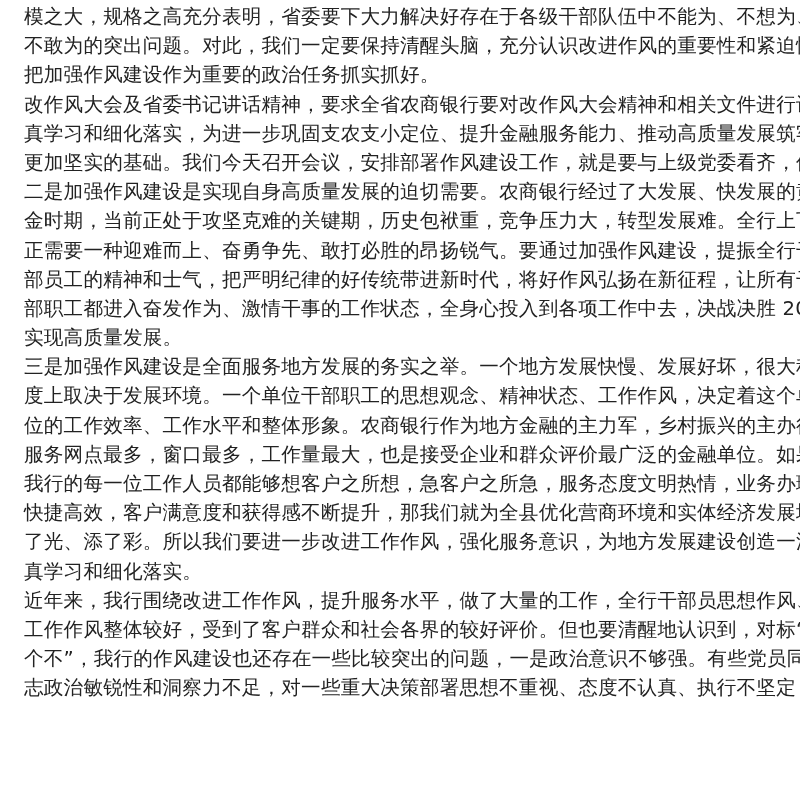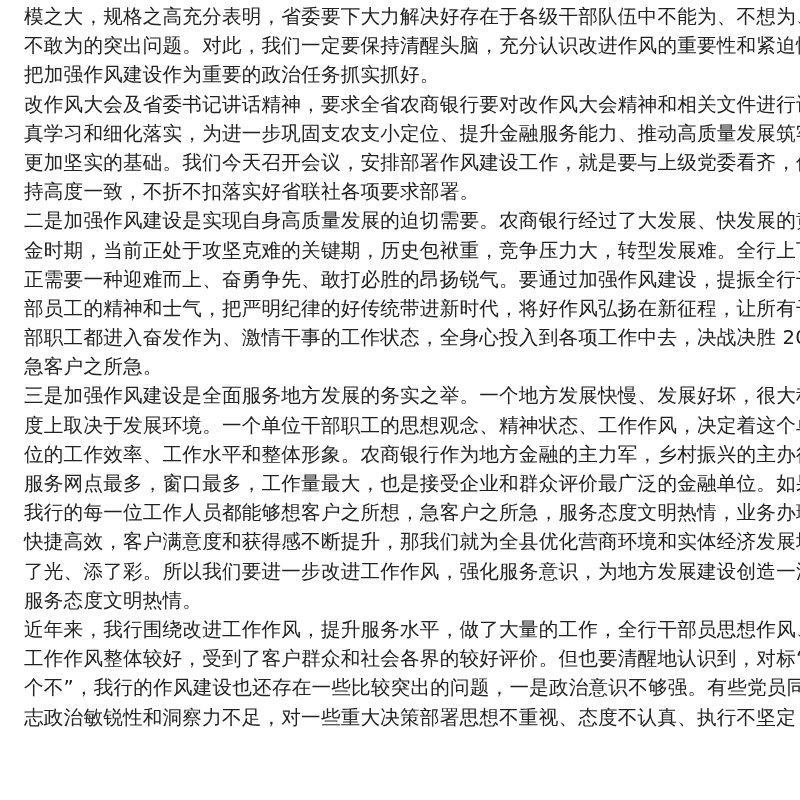--- a/index.html
+++ b/index.html
@@ -33,32 +33,31 @@
 </head>
 <body>
 
 <div class="page">
   <div class="line">模之大，规格之高充分表明，省委要下大力解决好存在于各级干部队伍中不能为、不想为、</div>
   <div class="line">不敢为的突出问题。对此，我们一定要保持清醒头脑，充分认识改进作风的重要性和紧迫性，</div>
   <div class="line">把加强作风建设作为重要的政治任务抓实抓好。</div>
   <div class="line">改作风大会及省委书记讲话精神，要求全省农商银行要对改作风大会精神和相关文件进行认</div>
   <div class="line">真学习和细化落实，为进一步巩固支农支小定位、提升金融服务能力、推动高质量发展筑牢</div>
   <div class="line">更加坚实的基础。我们今天召开会议，安排部署作风建设工作，就是要与上级党委看齐，保</div>
-  <div class="line">持高度一致，不折不扣落实好省联社各项要求部署。</div>
   <div class="line">二是加强作风建设是实现自身高质量发展的迫切需要。农商银行经过了大发展、快发展的黄</div>
   <div class="line">金时期，当前正处于攻坚克难的关键期，历史包袱重，竞争压力大，转型发展难。全行上下</div>
   <div class="line">正需要一种迎难而上、奋勇争先、敢打必胜的昂扬锐气。要通过加强作风建设，提振全行干</div>
   <div class="line">部员工的精神和士气，把严明纪律的好传统带进新时代，将好作风弘扬在新征程，让所有干</div>
   <div class="line">部职工都进入奋发作为、激情干事的工作状态，全身心投入到各项工作中去，决战决胜 2022</div>
-  <div class="line">急客户之所急。</div>
+  <div class="line">实现高质量发展。</div>
   <div class="line">三是加强作风建设是全面服务地方发展的务实之举。一个地方发展快慢、发展好坏，很大程</div>
   <div class="line">度上取决于发展环境。一个单位干部职工的思想观念、精神状态、工作作风，决定着这个单</div>
   <div class="line">位的工作效率、工作水平和整体形象。农商银行作为地方金融的主力军，乡村振兴的主办行，</div>
   <div class="line">服务网点最多，窗口最多，工作量最大，也是接受企业和群众评价最广泛的金融单位。如果</div>
   <div class="line">我行的每一位工作人员都能够想客户之所想，急客户之所急，服务态度文明热情，业务办理</div>
   <div class="line">快捷高效，客户满意度和获得感不断提升，那我们就为全县优化营商环境和实体经济发展增</div>
   <div class="line">了光、添了彩。所以我们要进一步改进工作作风，强化服务意识，为地方发展建设创造一流</div>
-  <div class="line">服务态度文明热情。</div>
+  <div class="line">真学习和细化落实。</div>
   <div class="line">近年来，我行围绕改进工作作风，提升服务水平，做了大量的工作，全行干部员思想作风、</div>
   <div class="line">工作作风整体较好，受到了客户群众和社会各界的较好评价。但也要清醒地认识到，对标“六</div>
   <div class="line">个不”，我行的作风建设也还存在一些比较突出的问题，一是政治意识不够强。有些党员同</div>
   <div class="line">志政治敏锐性和洞察力不足，对一些重大决策部署思想不重视、态度不认真、执行不坚定，</div>
 </div>
 
 </body></html>

